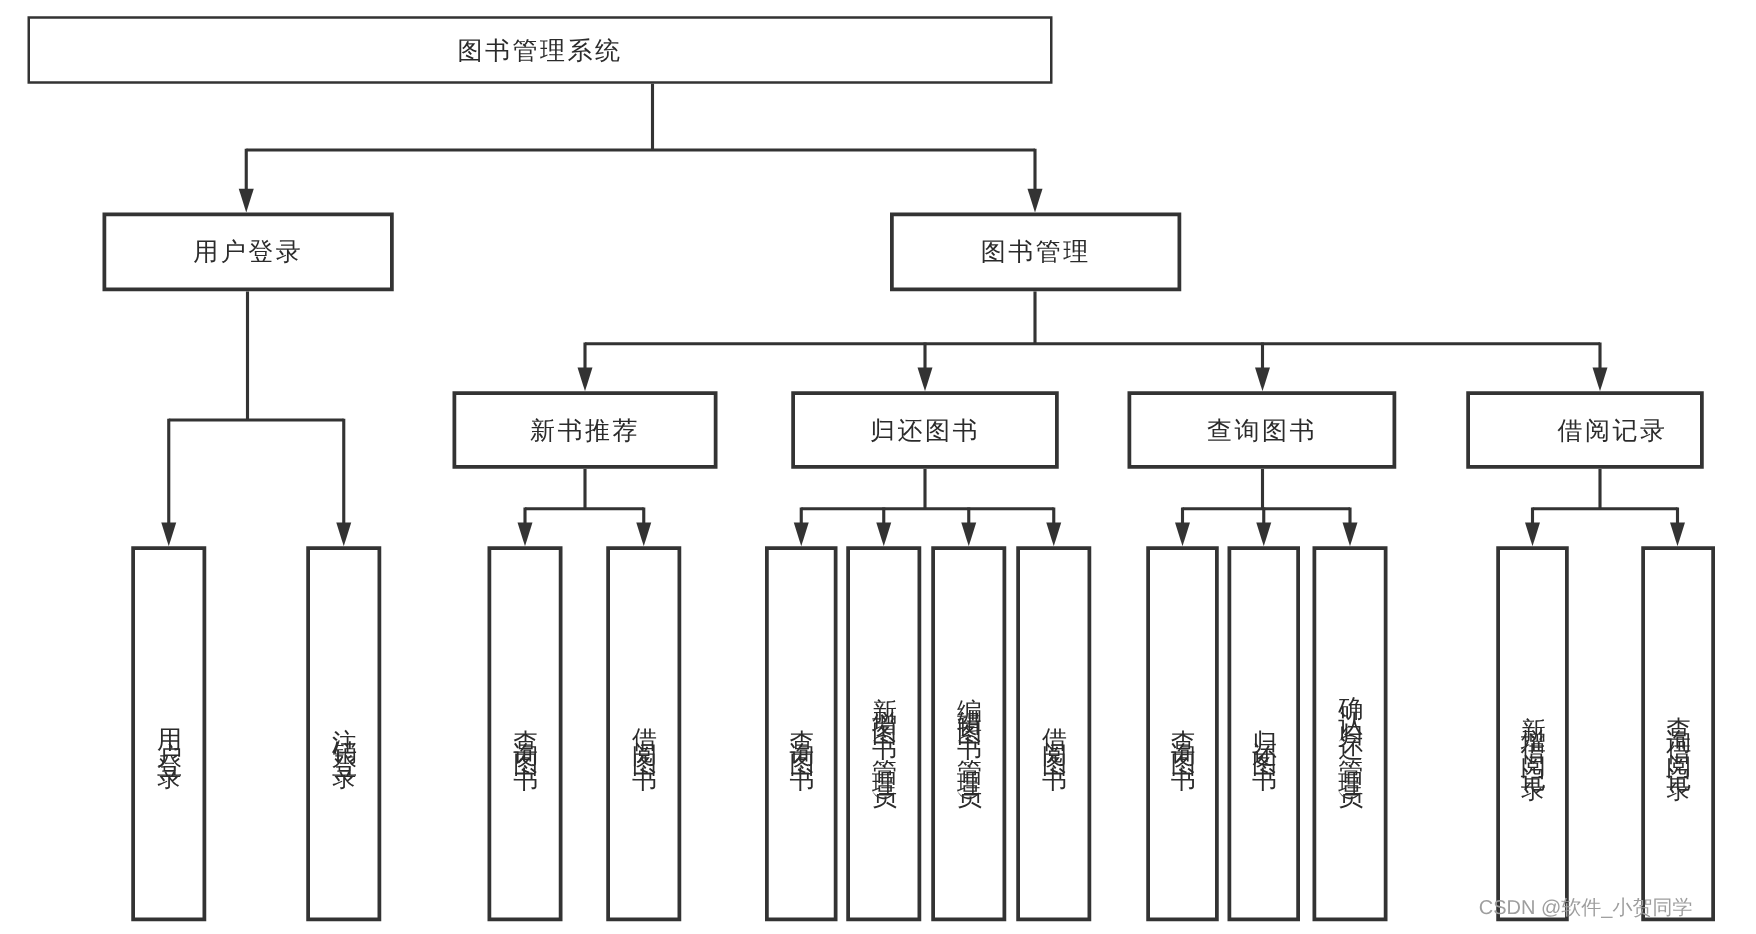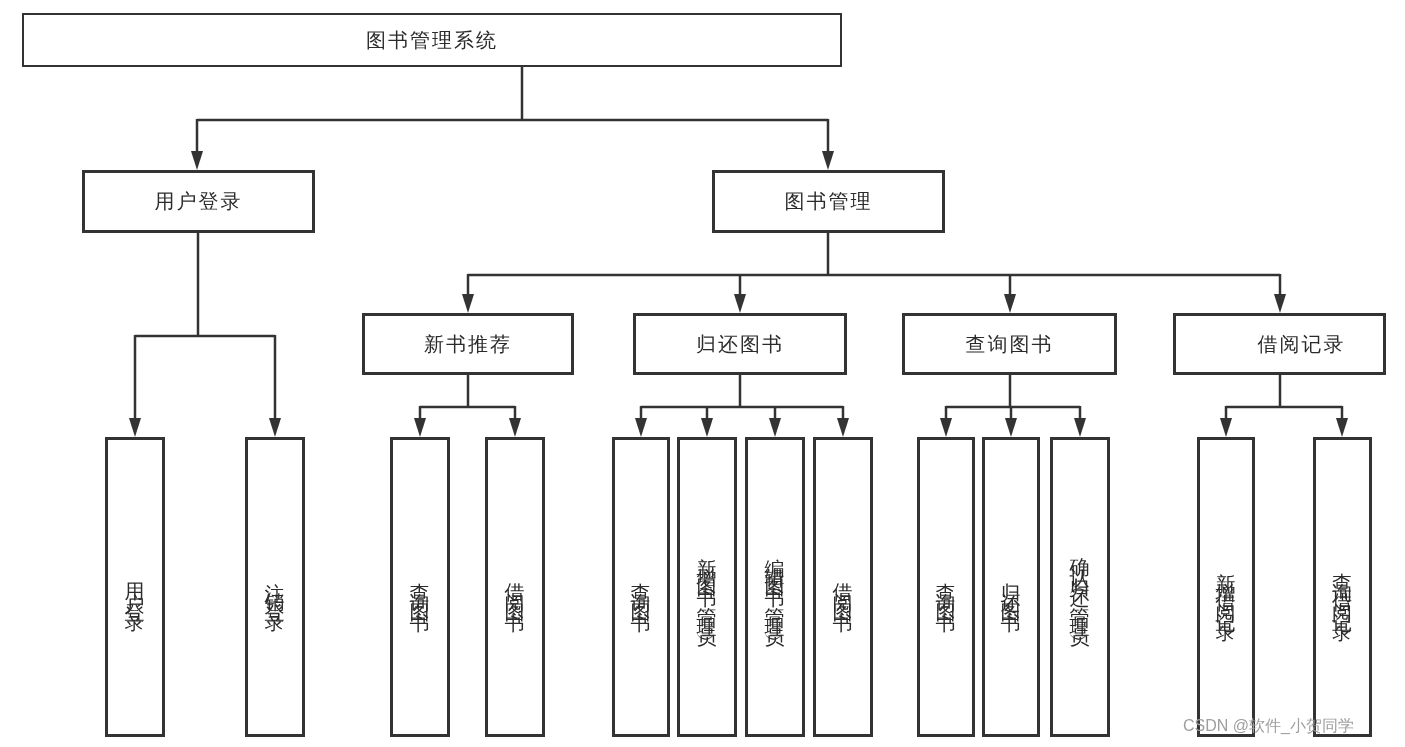--- a/index.html
+++ b/index.html
@@ -46,21 +46,21 @@
     white-space: normal;
     line-height: 1;
   }
   
   .b-root   { left: 22px;  top: 13px;  width: 820px; height: 54px; }
   .b-login  { left: 82px;  top: 170px; width: 233px;  height: 63px; }
   .b-mgmt   { left: 712px; top: 170px; width: 233px;  height: 63px; }
   .b-newrec { left: 362px; top: 313px; width: 212px;  height: 62px; }
   .b-borrow { left: 633px; top: 313px; width: 214px;  height: 62px; }
   .b-current{ left: 902px; top: 313px; width: 215px;  height: 62px; }
-  .b-record { left: 1173px;top: 313px; width: 213px;  height: 62px; padding-left: 44px; }
+  .b-record { left: 1173px;top: 313px; width: 190px;  height: 62px; padding-left: 44px; }
   
   .leaf { top: 437px; height: 300px; }
   .l-1a { left: 105px;  width: 60px; }
   .l-1b { left: 245px;  width: 60px; }
   .l-2a { left: 390px;  width: 60px; }
   .l-2b { left: 485px;  width: 60px; }
   .l-3a { left: 612px;  width: 58px; }
   .l-3b { left: 677px;  width: 60px; }
   .l-3c { left: 745px;  width: 60px; }
   .l-3d { left: 813px;  width: 60px; }

